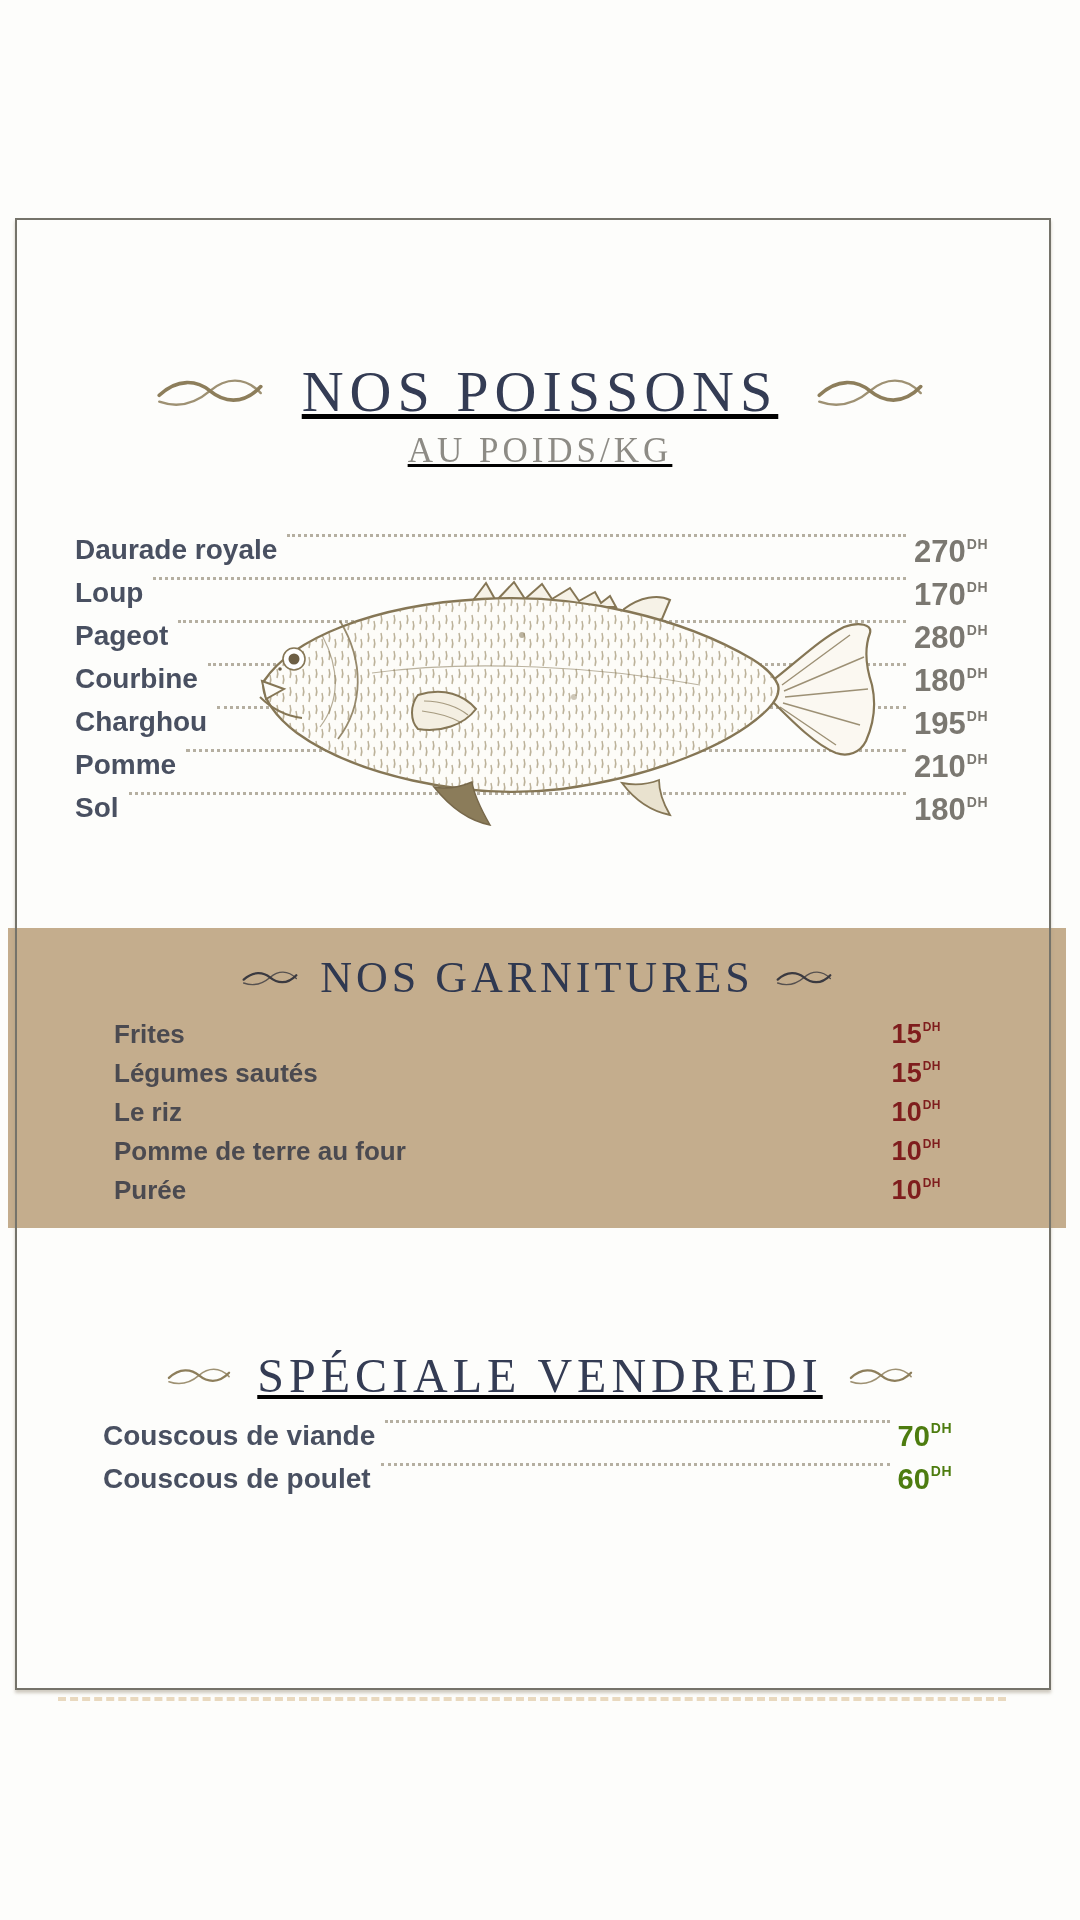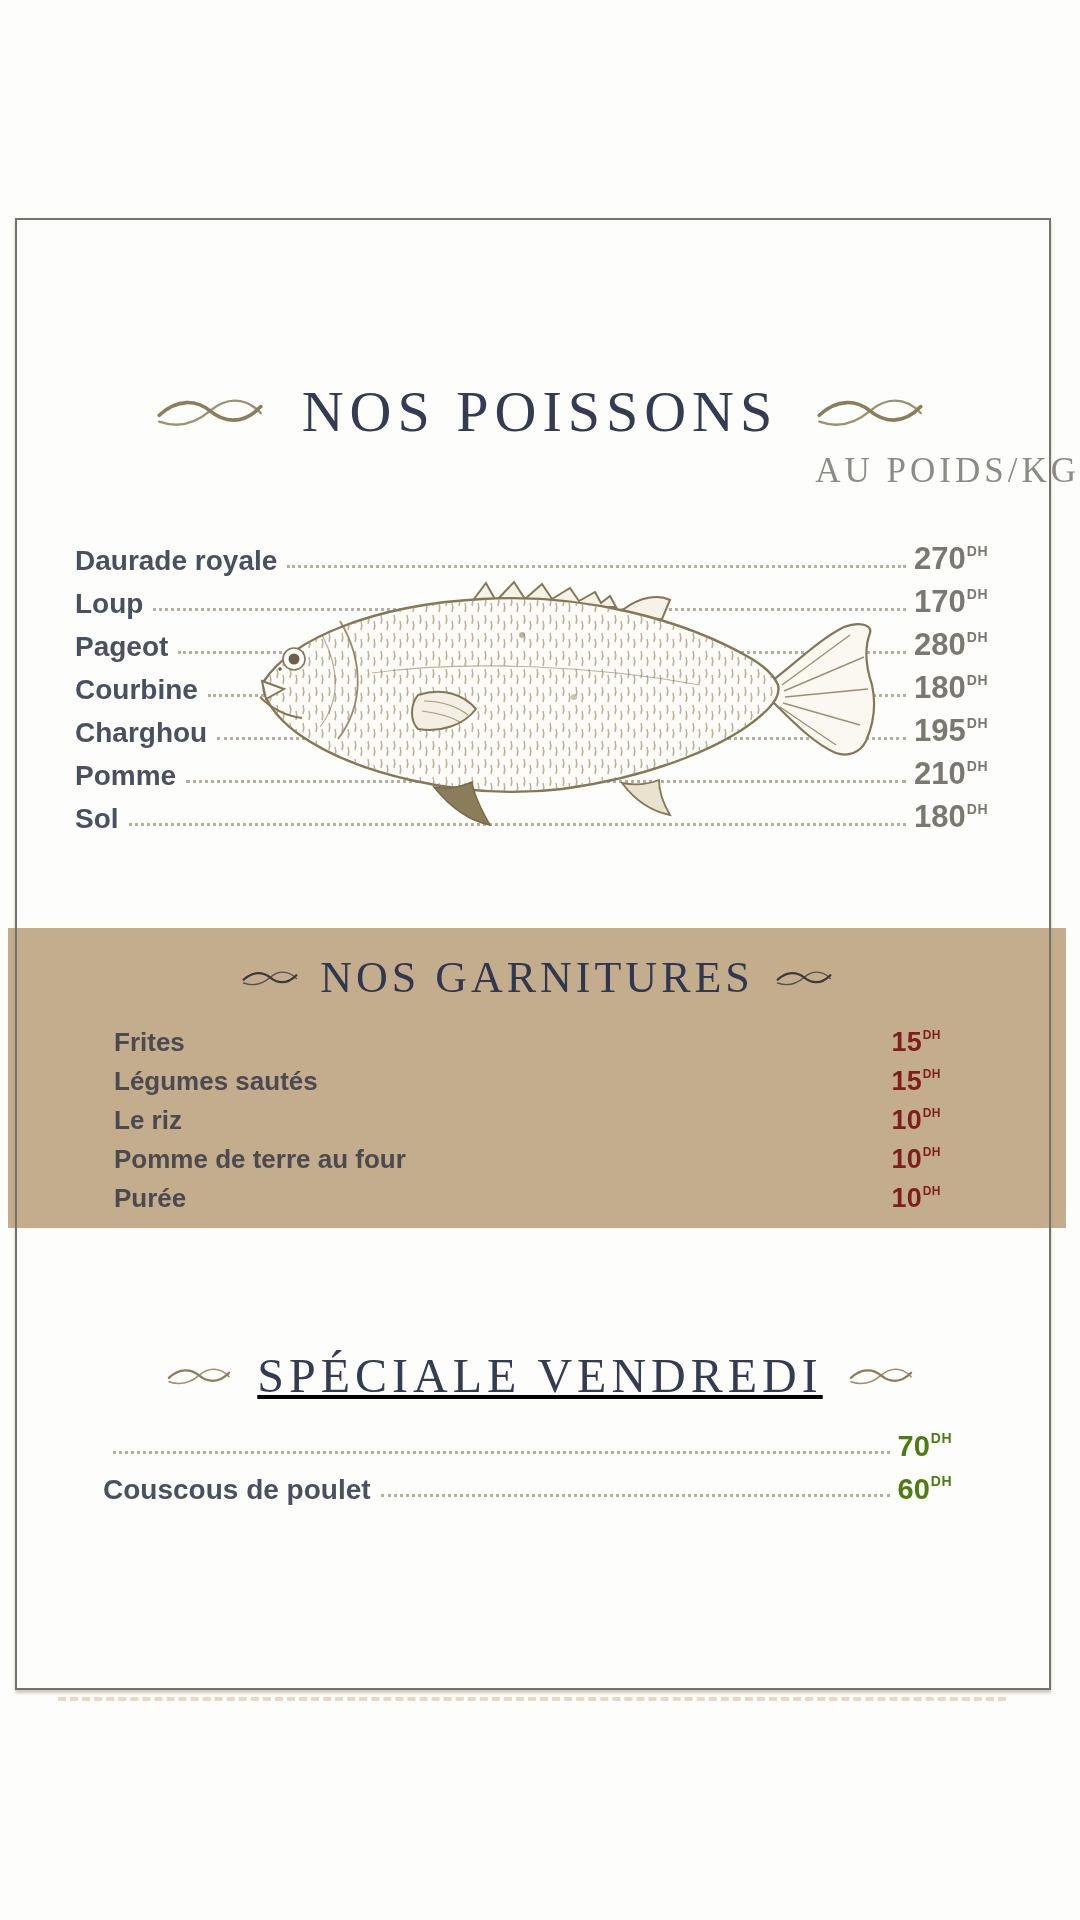--- a/index.html
+++ b/index.html
@@ -17,34 +17,34 @@
     box-shadow:0 3px 3px rgba(150,140,120,.45);
     z-index:5;pointer-events:none;background:transparent;
   }
 
   
   .heading-row{display:flex;align-items:center;justify-content:center;}
   .serif-title{
     font-family:"Liberation Serif",serif;color:#343c54;
     white-space:nowrap;font-weight:500;
   }
-  .poissons-header{left:0;top:378px;width:1080px;text-align:center;z-index:3;}
+  .poissons-header{left:0;top:358px;width:1080px;text-align:center;z-index:3;text-decoration:underline;}
   .poissons-header .serif-title{font-size:58px;letter-spacing:6px;}
   .poissons-header .heading-row{gap:38px;}
   .menu-subtitle{
     font-family:"Liberation Serif",serif;color:#8d8b85;
-    font-size:35px;letter-spacing:4px;margin-top:6px;text-align:right;
+    font-size:35px;letter-spacing:4px;margin-top:6px;
   }
   .flourish-lg{width:108px;height:38px;}
   .flourish-md{width:64px;height:22px;}
   .flourish-sm{width:56px;height:20px;}
 
   
   .menu-list{z-index:1;}
-  .row{display:flex;align-items:flex-end;}
+  .row{display:flex;align-items:flex-start;}
   .item-name{color:#495061;font-weight:bold;white-space:nowrap;}
   .leader{flex:1;border-bottom:3px dotted #b5afa1;margin:0 8px 9px 10px;}
   .price{white-space:nowrap;font-weight:bold;}
   .price sup{font-size:14px;letter-spacing:.5px;position:relative;top:-2px;left:1px;}
 
   .poissons-list{left:75px;top:534px;width:912px;}
   .poissons-list .row{height:43px;}
   .poissons-list .item-name{font-size:28px;}
   .poissons-list .price{font-size:31px;color:#7b7871;}
 
@@ -222,20 +222,21 @@
     <span class="serif-title">SPÉCIALE VENDREDI</span>
     <svg class="flourish-md" viewBox="0 0 100 34">
       <path d="M3,20 C20,4 38,6 50,16 C62,26 80,30 97,12" fill="none" stroke="#8d7e5b" stroke-width="3.6" stroke-linecap="round"></path>
       <path d="M3,26 C20,32 36,28 50,16 C64,4 82,2 97,18" fill="none" stroke="#8d7e5b" stroke-width="2.4" stroke-linecap="round" opacity=".85"></path>
     </svg>
   </div>
 </div>
 
 <div class="abs menu-list vendredi-list">
   <div class="row">
+    <span class="item-name">Couscous de viande</span>
     <span class="leader"></span>
     <span class="price"><span>70</span><sup>DH</sup></span>
   </div>
   <div class="row">
     <span class="item-name">Couscous de poulet</span>
     <span class="leader"></span>
     <span class="price"><span>60</span><sup>DH</sup></span>
   </div>
 </div>
 

